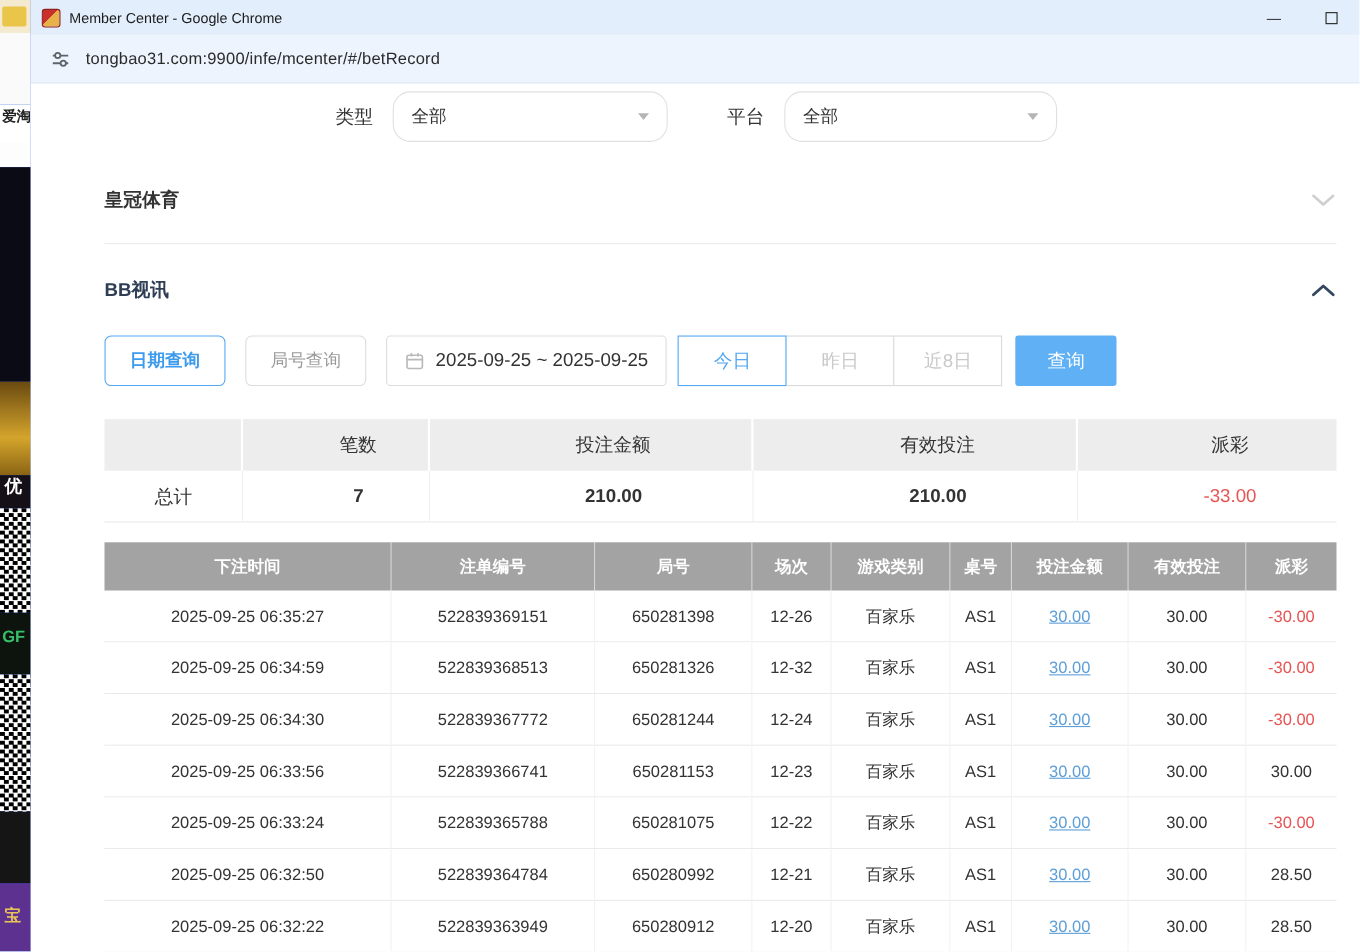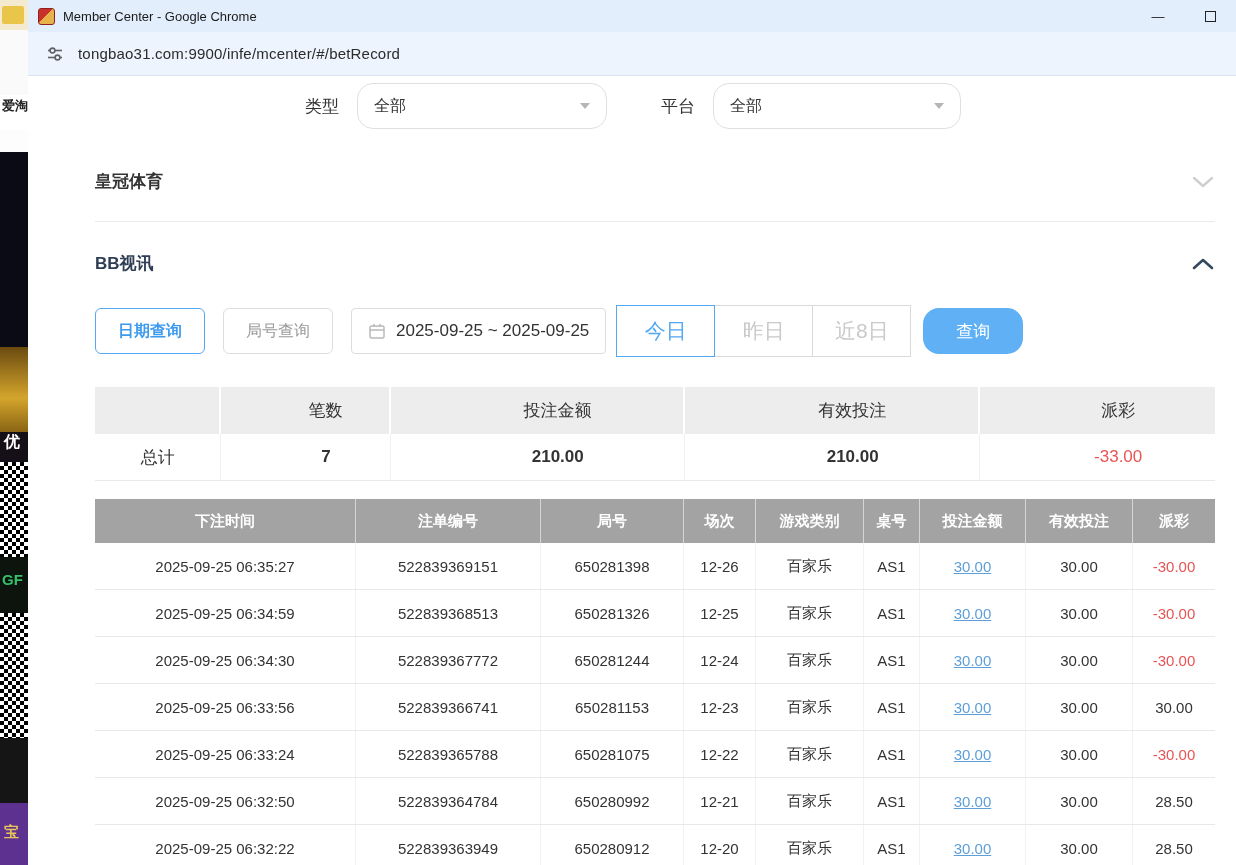--- a/index.html
+++ b/index.html
@@ -53,24 +53,24 @@
 
   .divider { height:1px; background:#ebebeb; margin-top:28px; }
 
   .query-row { display:flex; align-items:center; margin-top:30px; }
   .btn { height:46px; border-radius:6px; display:flex; align-items:center; justify-content:center; font-size:16px; cursor:pointer; background:#fff; }
   .btn-blue-outline { border:1px solid #55a8f2; color:#3d9bee; font-weight:bold; padding:8px 22px; }
   .btn-gray-outline { border:1px solid #ddd; color:#999; padding:0 22px; margin-left:18px; }
   .date-box { height:46px; border:1px solid #ddd; border-radius:4px; display:flex; align-items:center; gap:10px; padding:0 16px; margin-left:18px; cursor:pointer; }
   .date-box .dtext { font-size:17px; color:#333; }
   .seg-group { display:flex; margin-left:10px; }
-  .seg { width:99px; height:52px; border:1px solid #d9d9d9; display:flex; align-items:center; justify-content:center; font-size:21px; color:#c9c9c9; background:#fff; cursor:pointer; margin-left:-1px; }
+  .seg { width:99px; height:46px; border:1px solid #d9d9d9; display:flex; align-items:center; justify-content:center; font-size:17px; color:#c9c9c9; background:#fff; cursor:pointer; margin-left:-1px; }
   .seg:first-child { margin-left:0; }
   .seg.active { border-color:#55a8f2; color:#55a8f2; z-index:1; position:relative; }
-  .btn-search { width:100px; height:46px; background:#5fb0f5; color:#fff; border-radius:16px; font-size:17px; margin-left:12px; border:none; }
+  .btn-search { width:92px; height:46px; background:#5fb0f5; color:#fff; border-radius:3px; font-size:17px; margin-left:12px; border:none; }
 
   
   .summary { margin-top:30px; width:1120px; }
   .sum-row { display:flex; height:47px;gap:41px; }
   .sum-row.head { background:#ededed; }
   .sum-row.body { background:#fff; border-bottom:1px solid #e9e9e9; }
   .sum-cell { display:flex; align-items:center; justify-content:center; font-size:17px; color:#333; }
   .sum-row.head .sum-cell { border-right:2px solid #fff; }
   .sum-row.head .sum-cell:last-child { border-right:none; }
   .sum-row.body .sum-cell { border-right:1px solid #f0f0f0; }
@@ -229,21 +229,21 @@
     <div class="td c-amount">
               <span class="amount-link">30.00</span>
             </div>
     <div class="td c-valid">30.00</div>
     <div class="td c-payout neg">-30.00</div>
   </div>
           <div class="trow">
     <div class="td c-time">2025-09-25 06:34:59</div>
     <div class="td c-order">522839368513</div>
     <div class="td c-round">650281326</div>
-    <div class="td c-session">12-25</div>
+    <div class="td c-session">12-32</div>
     <div class="td c-game">百家乐</div>
     <div class="td c-tableno">AS1</div>
     <div class="td c-amount">
               <span class="amount-link">30.00</span>
             </div>
     <div class="td c-valid">30.00</div>
     <div class="td c-payout neg">-30.00</div>
   </div>
           <div class="trow">
     <div class="td c-time">2025-09-25 06:34:30</div>

